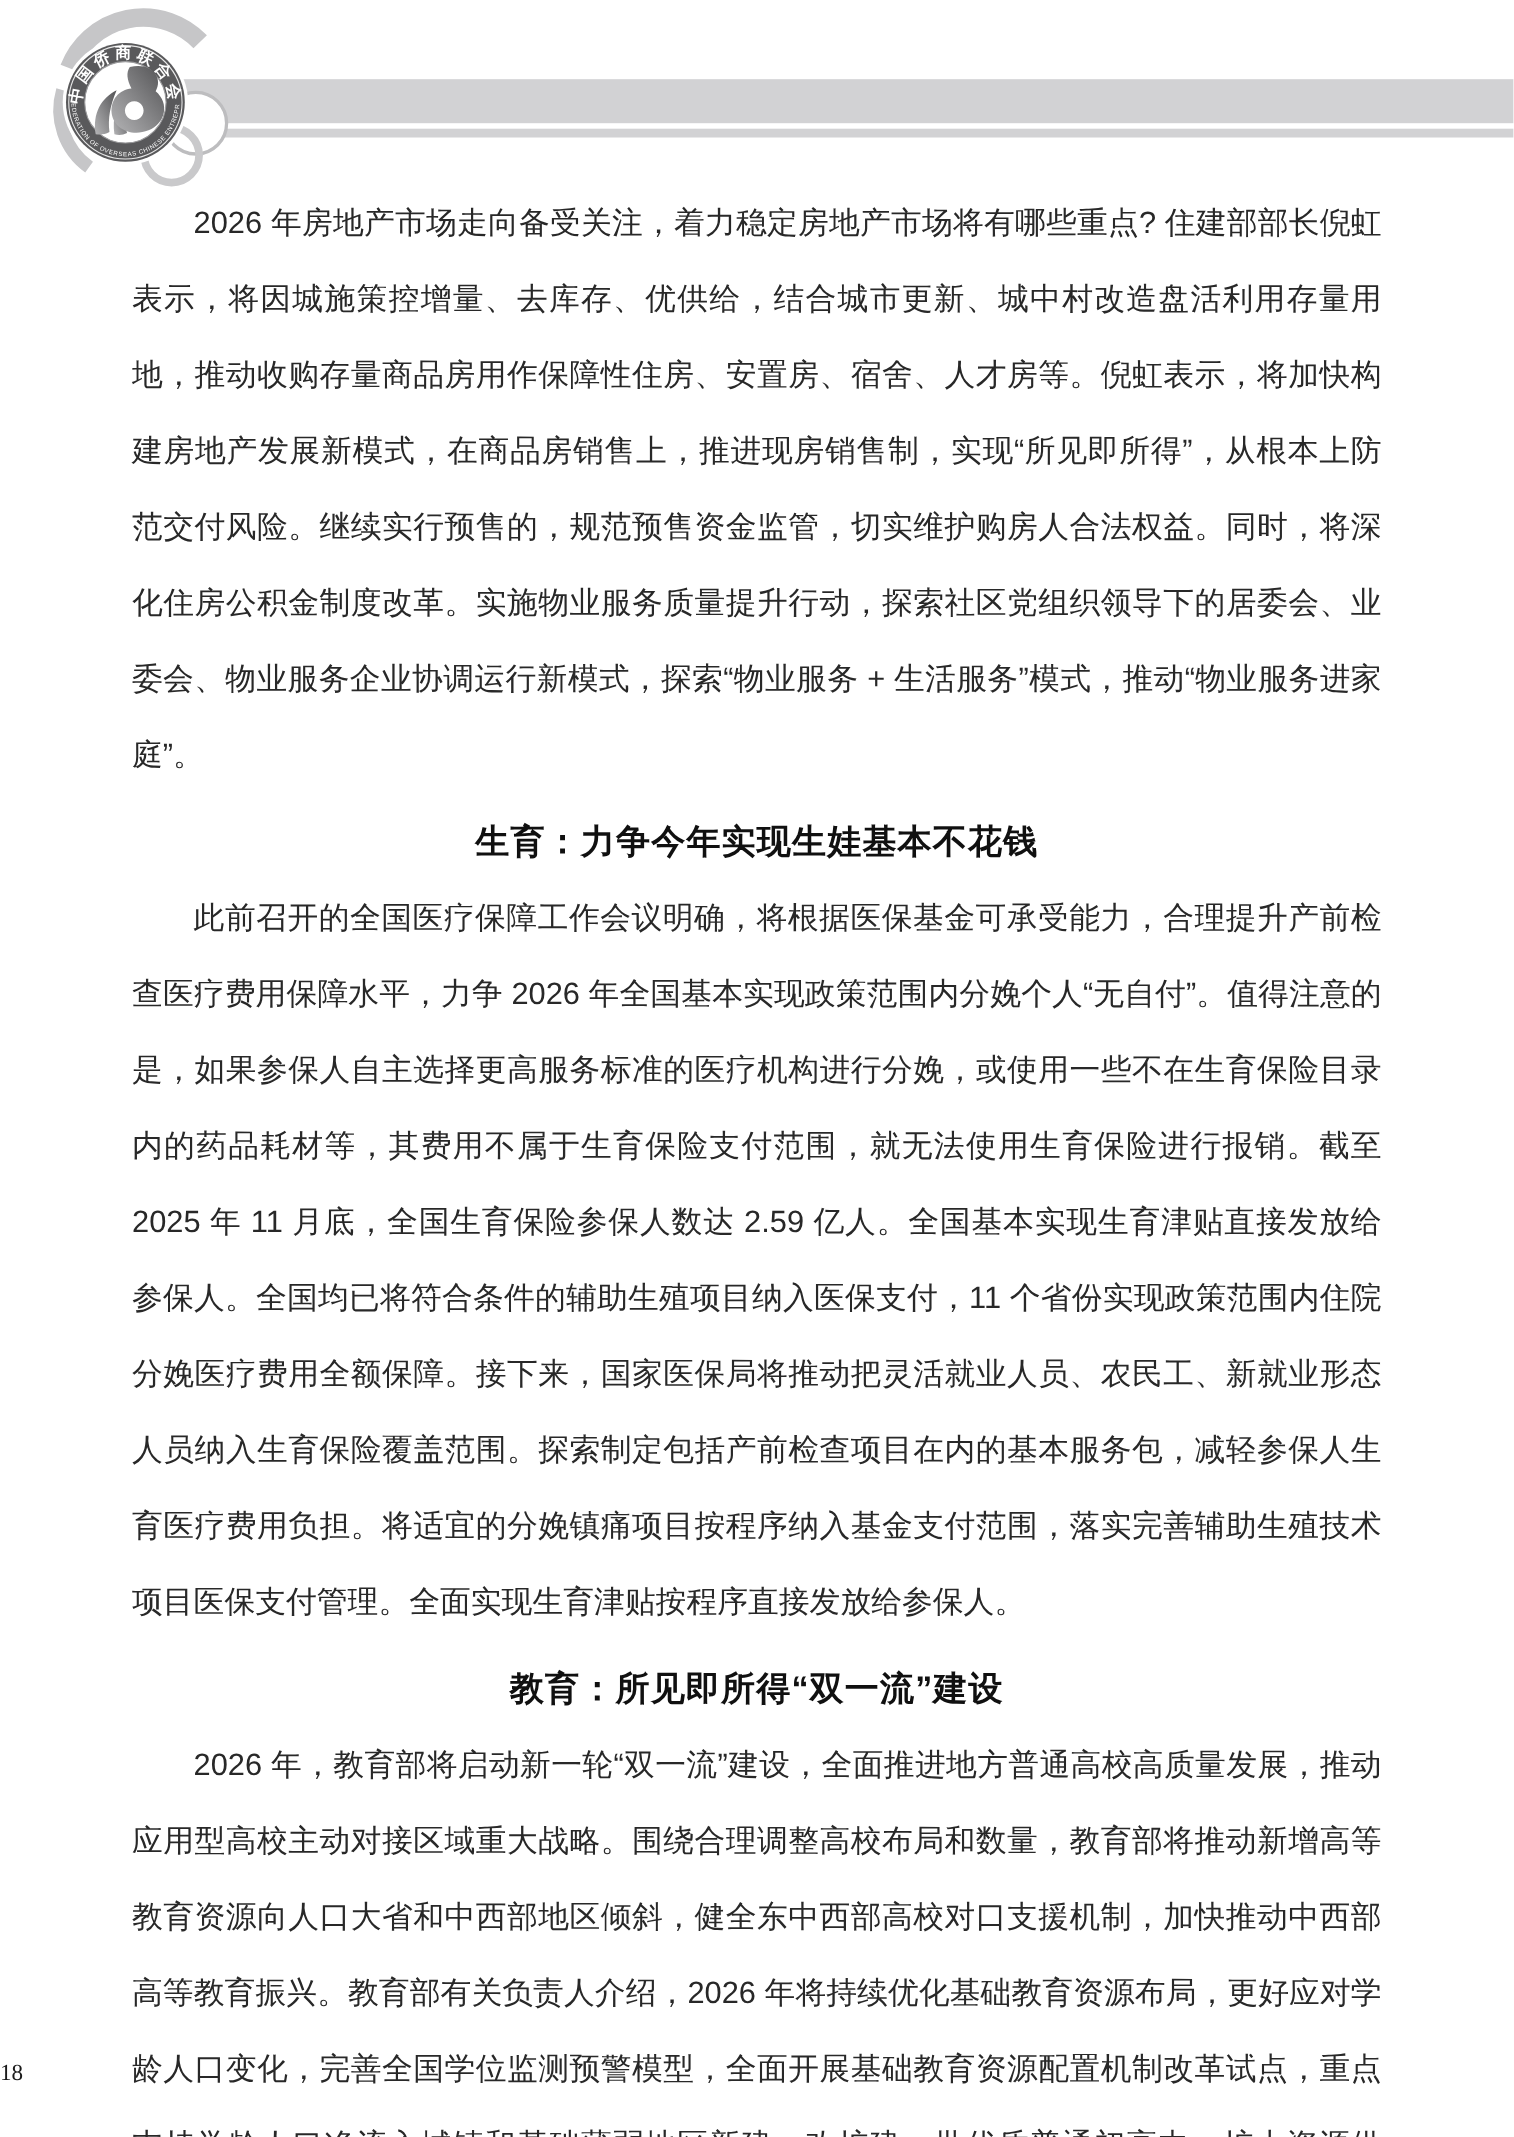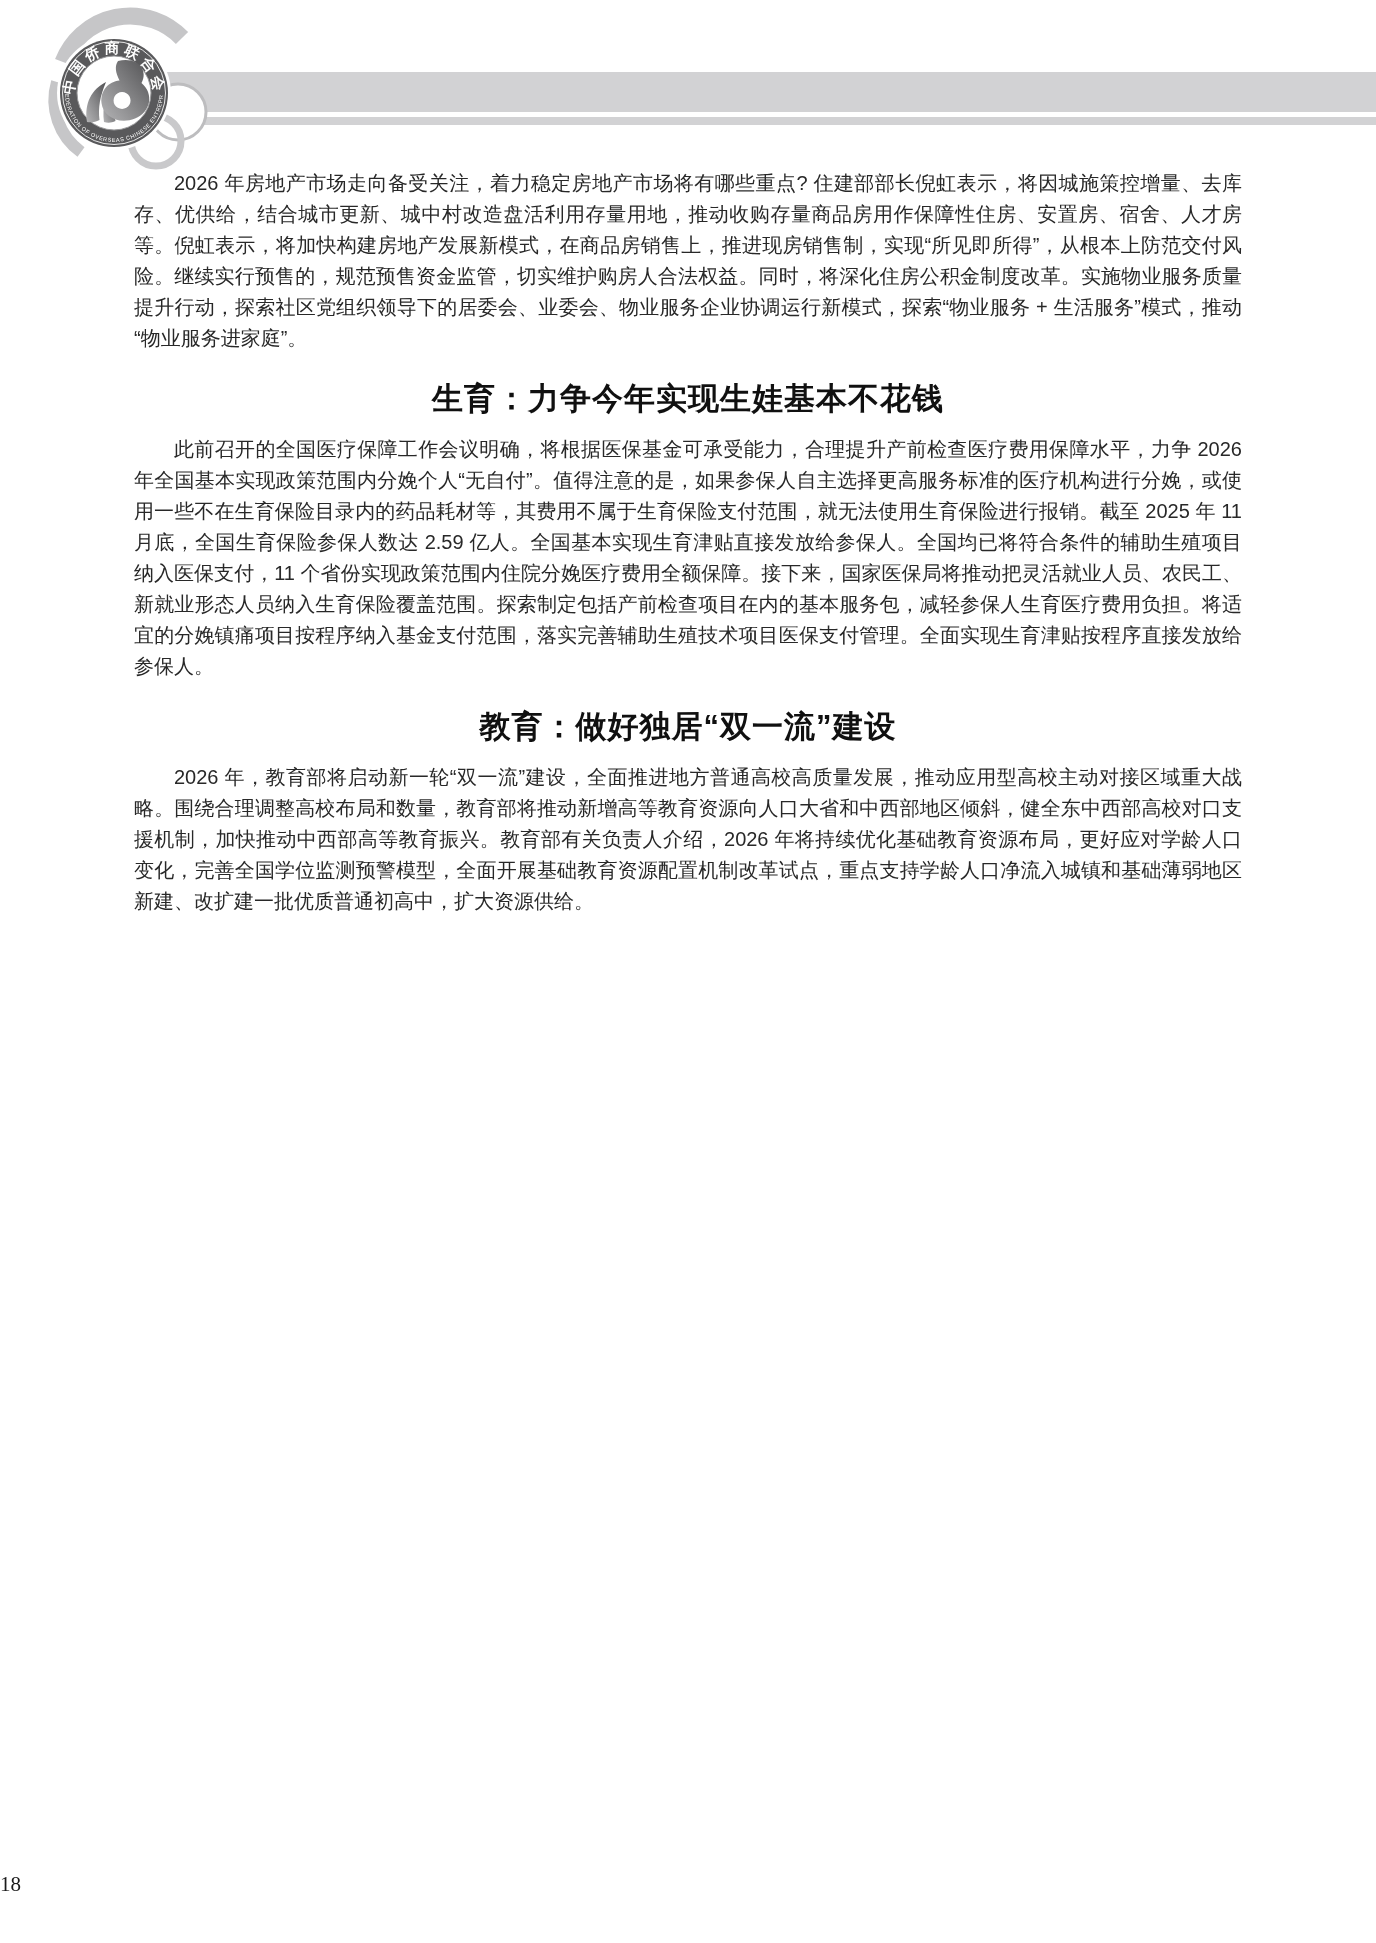--- a/index.html
+++ b/index.html
@@ -24,22 +24,22 @@
     white-space:nowrap;
   }
   .logo-wrap{position:absolute;left:25px;top:0;width:230px;height:210px;z-index:2;}
   
   .content{width:1136px;margin:0 auto;padding-top:18px;}
   .section-heading{
     font-size:31px;font-weight:700;text-align:center;color:#101010;
     margin:24px 0 14px;letter-spacing:1px;
   }
   .body-para{
-    font-size:20px;line-height:31px;color:#282828;
-    text-align:justify;text-indent:2em;margin:0 14px 6px;
+    font-size:28px;line-height:69px;color:#282828;
+    text-align:justify;text-indent:2em;margin:0 0 6px;
   }
   
   .page-number{
     position:absolute;bottom:46px;left:0;width:100%;
     font-family:"Liberation Serif","DejaVu Serif",serif;
     font-size:21px;color:#1a1a1a;
   }
 </style>
 </head>
 <body>
@@ -87,18 +87,18 @@
 </div>
 
 <div class="content">
 
   <p class="body-para">2026 年房地产市场走向备受关注，着力稳定房地产市场将有哪些重点? 住建部部长倪虹表示，将因城施策控增量、去库存、优供给，结合城市更新、城中村改造盘活利用存量用地，推动收购存量商品房用作保障性住房、安置房、宿舍、人才房等。倪虹表示，将加快构建房地产发展新模式，在商品房销售上，推进现房销售制，实现“所见即所得”，从根本上防范交付风险。继续实行预售的，规范预售资金监管，切实维护购房人合法权益。同时，将深化住房公积金制度改革。实施物业服务质量提升行动，探索社区党组织领导下的居委会、业委会、物业服务企业协调运行新模式，探索“物业服务 + 生活服务”模式，推动“物业服务进家庭”。</p>
 
   <h2 class="section-heading">生育：力争今年实现生娃基本不花钱</h2>
   <p class="body-para">此前召开的全国医疗保障工作会议明确，将根据医保基金可承受能力，合理提升产前检查医疗费用保障水平，力争 2026 年全国基本实现政策范围内分娩个人“无自付”。值得注意的是，如果参保人自主选择更高服务标准的医疗机构进行分娩，或使用一些不在生育保险目录内的药品耗材等，其费用不属于生育保险支付范围，就无法使用生育保险进行报销。截至 2025 年 11 月底，全国生育保险参保人数达 2.59 亿人。全国基本实现生育津贴直接发放给参保人。全国均已将符合条件的辅助生殖项目纳入医保支付，11 个省份实现政策范围内住院分娩医疗费用全额保障。接下来，国家医保局将推动把灵活就业人员、农民工、新就业形态人员纳入生育保险覆盖范围。探索制定包括产前检查项目在内的基本服务包，减轻参保人生育医疗费用负担。将适宜的分娩镇痛项目按程序纳入基金支付范围，落实完善辅助生殖技术项目医保支付管理。全面实现生育津贴按程序直接发放给参保人。</p>
 
 
-  <h2 class="section-heading">教育：做好独居“双一流”建设</h2>
+  <h2 class="section-heading">教育：所见即所得“双一流”建设</h2>
   <p class="body-para">2026 年，教育部将启动新一轮“双一流”建设，全面推进地方普通高校高质量发展，推动应用型高校主动对接区域重大战略。围绕合理调整高校布局和数量，教育部将推动新增高等教育资源向人口大省和中西部地区倾斜，健全东中西部高校对口支援机制，加快推动中西部高等教育振兴。教育部有关负责人介绍，2026 年将持续优化基础教育资源布局，更好应对学龄人口变化，完善全国学位监测预警模型，全面开展基础教育资源配置机制改革试点，重点支持学龄人口净流入城镇和基础薄弱地区新建、改扩建一批优质普通初高中，扩大资源供给。</p>
 
 </div>
 
 <div class="page-number">18</div>
 
 </body></html>

